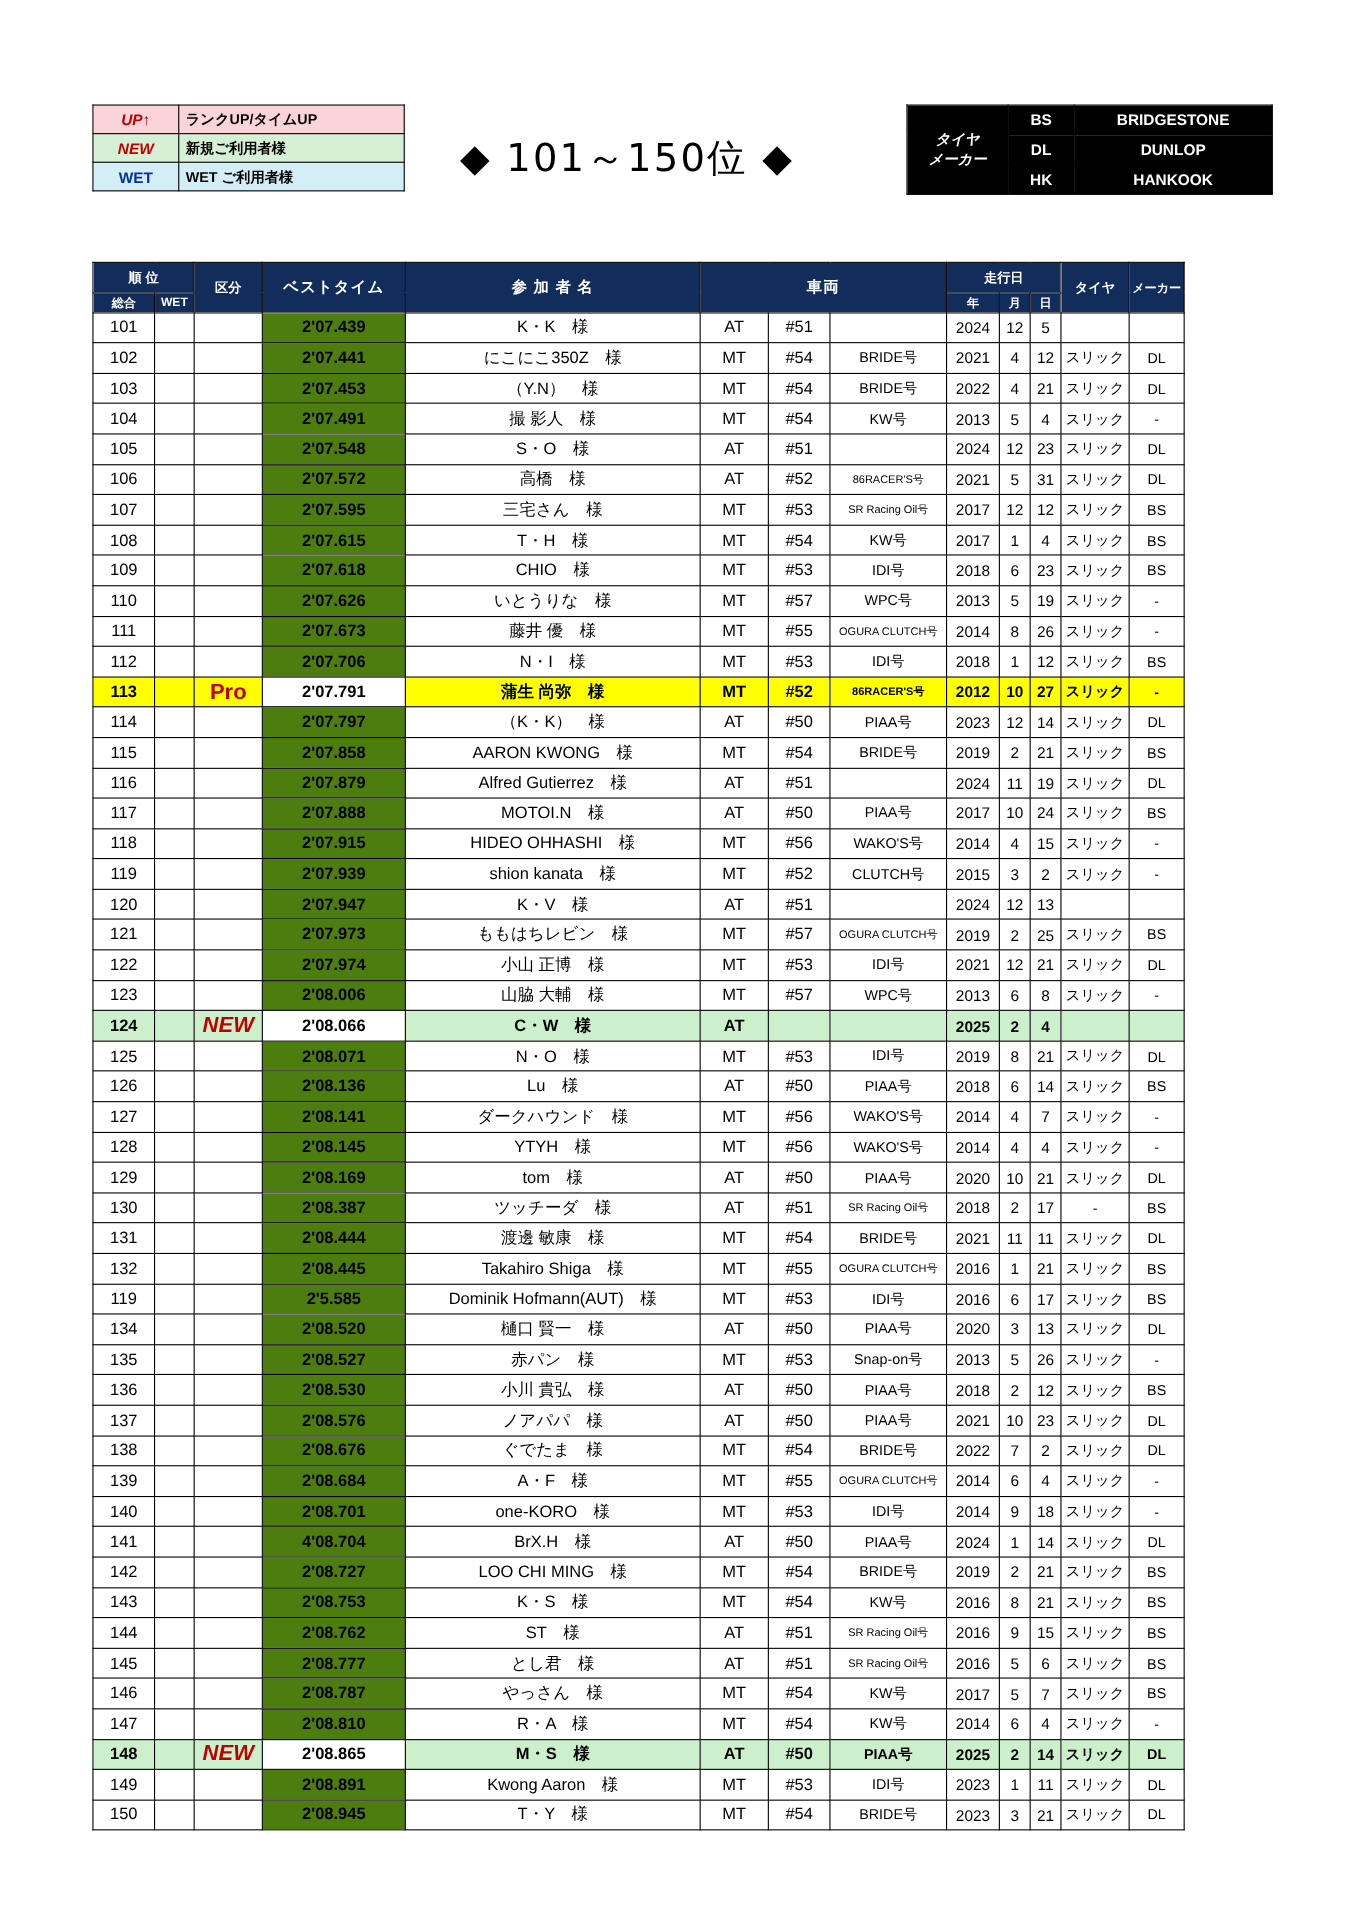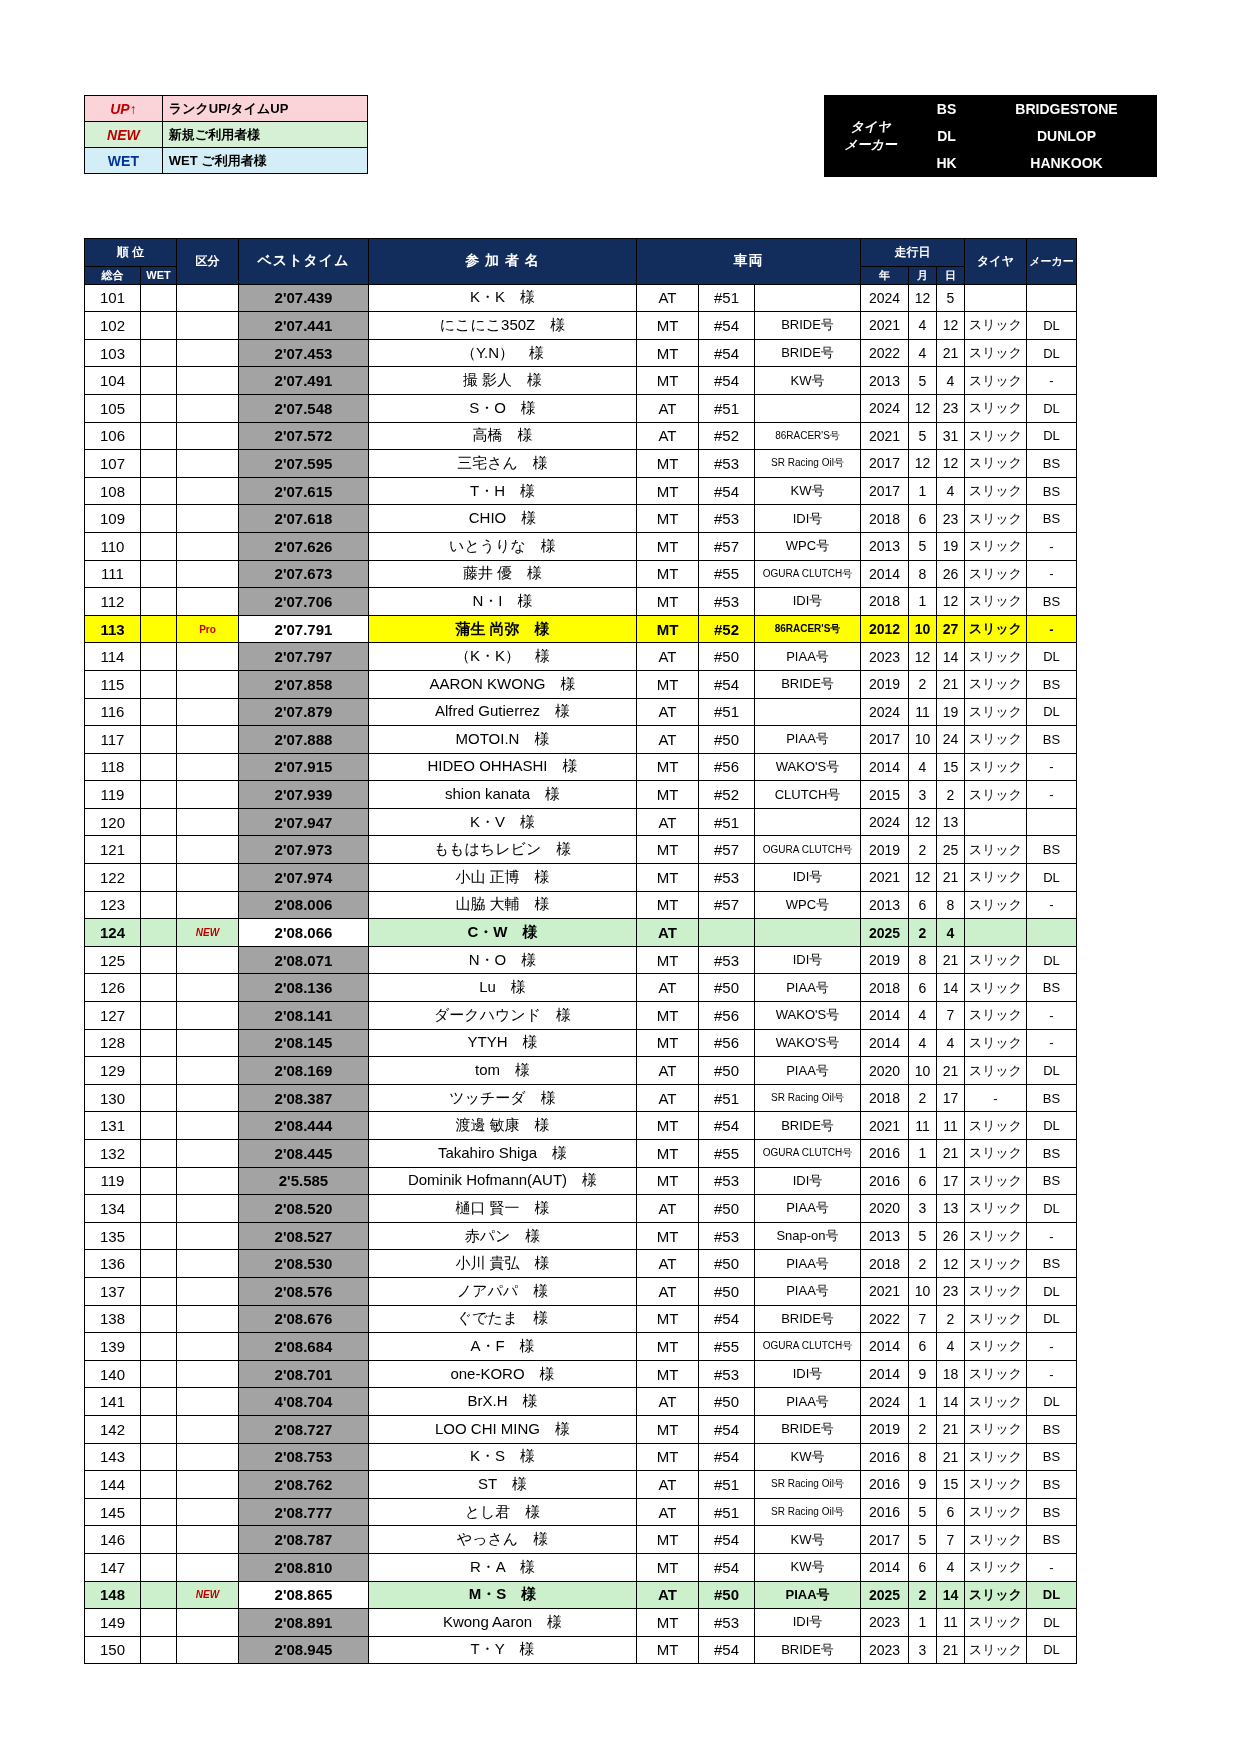--- a/index.html
+++ b/index.html
@@ -116,29 +116,29 @@
   .c-at { width: 62px; }
   .c-no { width: 56px; }
   .c-car { width: 106px; }
   .c-y { width: 48px; }
   .c-m { width: 28px; }
   .c-d { width: 28px; }
   .c-tire { width: 62px; }
   .c-maker { width: 50px; }
 
   .grid td.time {
-    background: #a3a3a3;
+    background: #4d7c0f;
     font-weight: bold;
     font-size: 15px;
   }
   .grid td.car { font-size: 13px; }
   .grid td.car.tiny { font-size: 10px; }
   .grid td.tire { font-size: 13px; }
   .grid td.maker { font-size: 13px; }
-  .grid td.cls { font-weight: bold; font-size: 10px; }
+  .grid td.cls { font-weight: bold; font-size: 20px; }
   .grid td.name { font-size: 15px; }
   .grid td.date { font-size: 14px; }
 
   
   tr.hl-yellow td { background: #ffff00 !important; font-weight: bold; color: #000; }
   tr.hl-yellow td.cls { color: #c00000; }
   tr.hl-green td { background: #ccf0cc !important; font-weight: bold; margin-top: 48px; }
   tr.hl-green td.cls { color: #c00000; font-style: italic; }
   tr.hl-yellow td.time, tr.hl-green td.time { background: inherit !important; }
 </style>
@@ -159,20 +159,21 @@
           <td class="key">NEW</td>
           <td class="desc">新規ご利用者様</td>
         </tr>
         <tr class="wet">
           <td class="key">WET</td>
           <td class="desc">WET ご利用者様</td>
         </tr>
       </tbody>
     </table>
 
+    <div class="title">◆ 101～150位 ◆</div>
 
     <table class="maker-table">
       <tbody>
         <tr>
           <td class="lbl" rowspan="3">
             <span>タイヤ</span><br>
             <span>メーカー</span>
           </td>
           <td class="abbr">BS</td>
           <td class="full">BRIDGESTONE</td>

